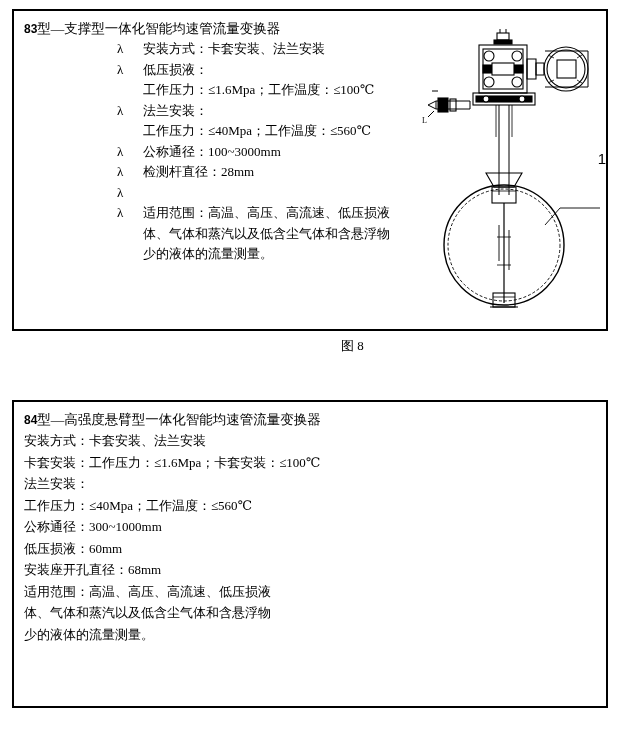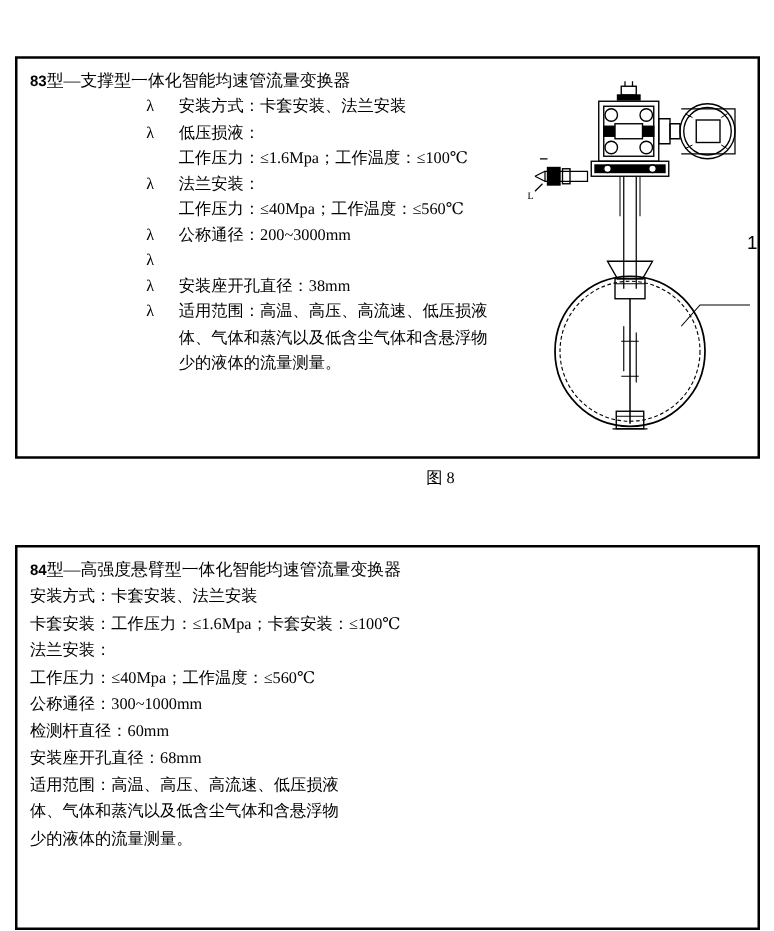--- a/index.html
+++ b/index.html
@@ -9,21 +9,21 @@
   }
   body {
     width: 619px;
     height: 745px;
     position: relative;
     font-family: "Liberation Serif", "DejaVu Serif", serif;
     color: #000000;
     overflow: hidden;
   }
 
-  .page { position: absolute; inset: 0; margin-top: 36px; }
+  .page { position: absolute; inset: 0; }
 
   
   .block {
     position: absolute;
     border: 2px solid #000;
     box-sizing: border-box;
     background: #fff;
   }
   #block-1 { left: 12px; top: 9px;  width: 596px; height: 322px; }
   #block-2 { left: 12px; top: 400px; width: 596px; height: 308px; }
@@ -131,30 +131,30 @@
           <span class="bullet">λ</span>
           <span class="spec-text">法兰安装：</span>
         </div>
 
         <div class="spec-row indent-lv2">
           <span class="spec-text">工作压力：≤40Mpa；工作温度：≤560℃</span>
         </div>
 
         <div class="spec-row indent-lv1">
           <span class="bullet">λ</span>
-          <span class="spec-text">公称通径：200~3000mm</span>
-        </div>
-
-        <div class="spec-row indent-lv1">
-          <span class="bullet">λ</span>
-        </div>
-
-        <div class="spec-row indent-lv1">
-          <span class="bullet">λ</span>
-          <span class="spec-text">安装座开孔直径：38mm</span>
+          <span class="spec-text">公称通径：100~3000mm</span>
+        </div>
+
+        <div class="spec-row indent-lv1">
+          <span class="bullet">λ</span>
+          <span class="spec-text">检测杆直径：28mm</span>
+        </div>
+
+        <div class="spec-row indent-lv1">
+          <span class="bullet">λ</span>
         </div>
 
         <div class="spec-row indent-lv1">
           <span class="bullet">λ</span>
           <span class="spec-text">适用范围：高温、高压、高流速、低压损液</span>
         </div>
 
         <div class="spec-row indent-lv2">
           <span class="spec-text">体、气体和蒸汽以及低含尘气体和含悬浮物</span>
         </div>
@@ -240,21 +240,21 @@
       <div class="title">
         <b class="num">84</b><span>型—高强度悬臂型一体化智能均速管流量变换器</span>
       </div>
 
       <div class="spec-list">
         <div class="spec-flat">安装方式：卡套安装、法兰安装</div>
         <div class="spec-flat">卡套安装：工作压力：≤1.6Mpa；卡套安装：≤100℃</div>
         <div class="spec-flat">法兰安装：</div>
         <div class="spec-flat">工作压力：≤40Mpa；工作温度：≤560℃</div>
         <div class="spec-flat">公称通径：300~1000mm</div>
-        <div class="spec-flat">检测杆直径：60mm</div>
+        <div class="spec-flat">低压损液：60mm</div>
         <div class="spec-flat">安装座开孔直径：68mm</div>
         <div class="spec-flat">适用范围：高温、高压、高流速、低压损液</div>
         <div class="spec-flat">体、气体和蒸汽以及低含尘气体和含悬浮物</div>
         <div class="spec-flat">少的液体的流量测量。</div>
       </div>
     </div>
 
   </div>
 
 </div>

